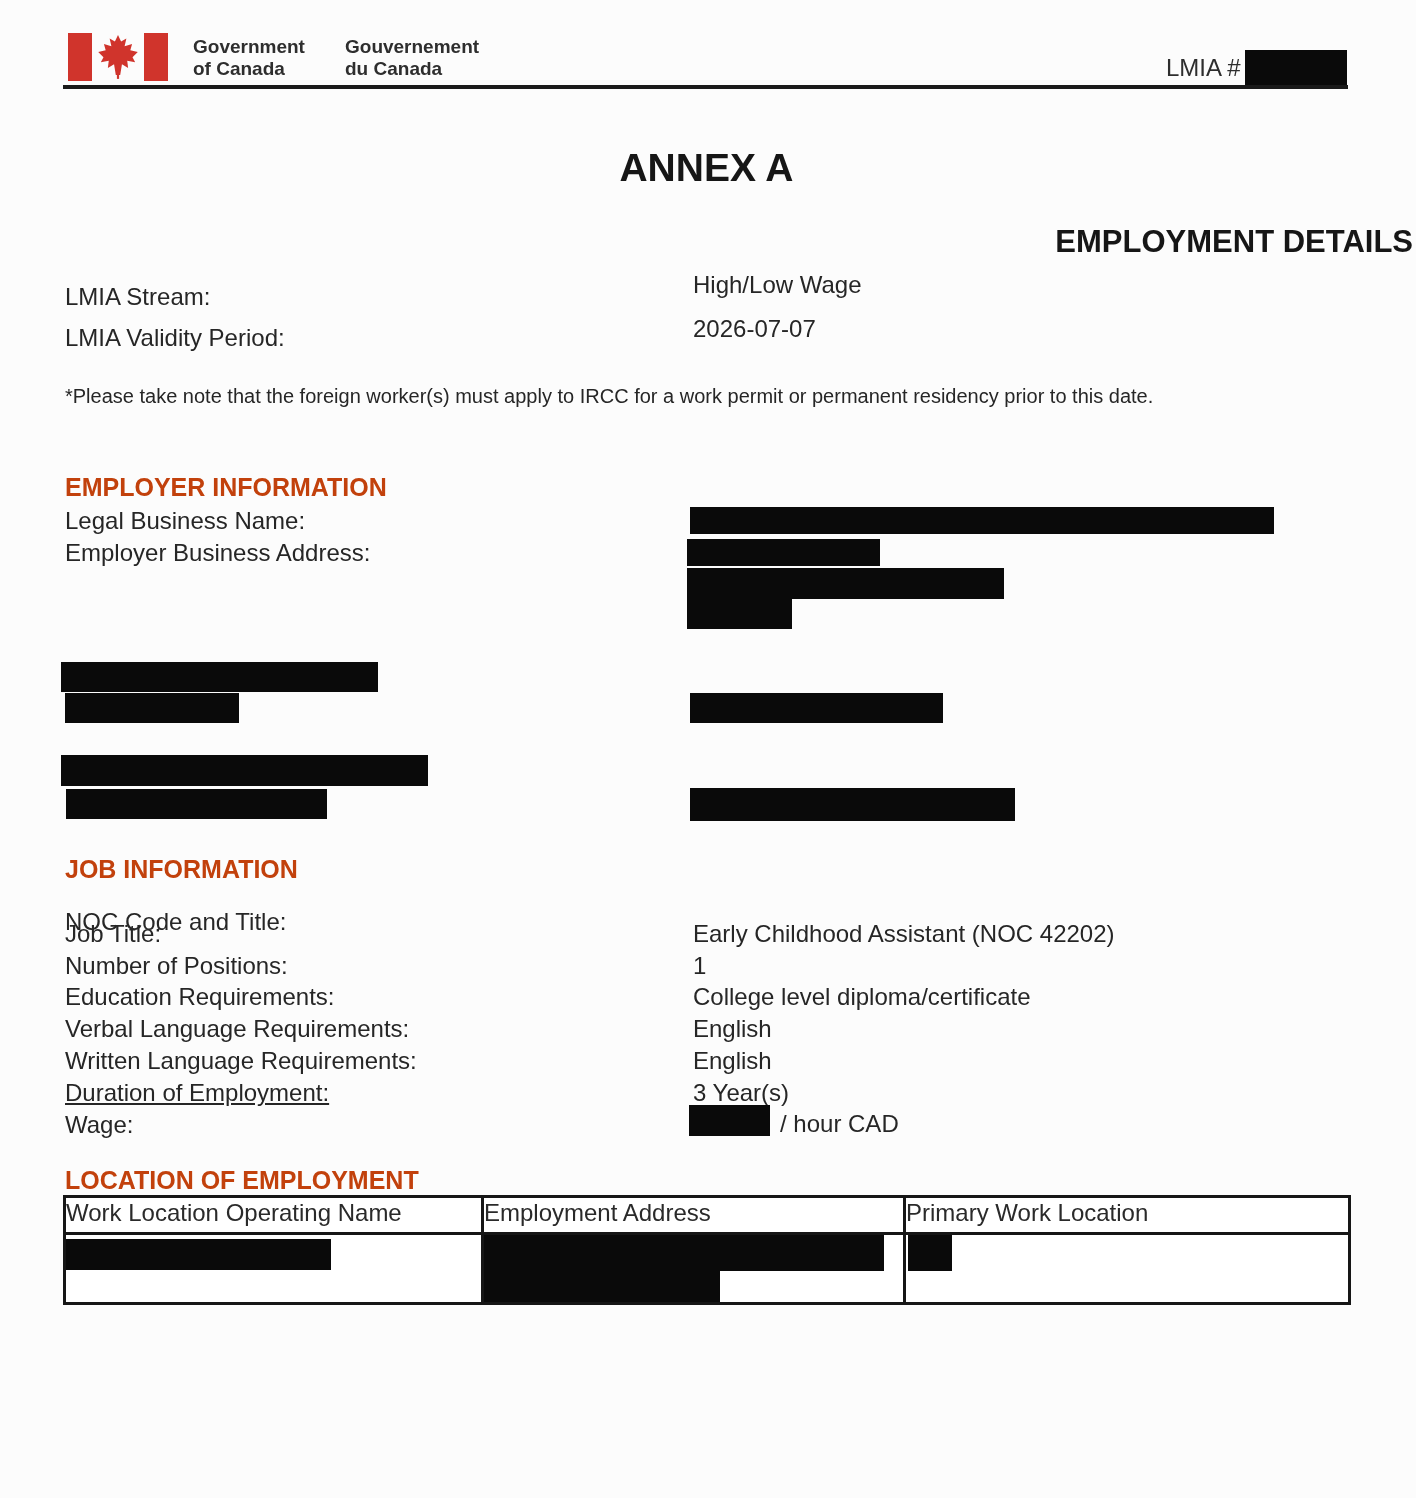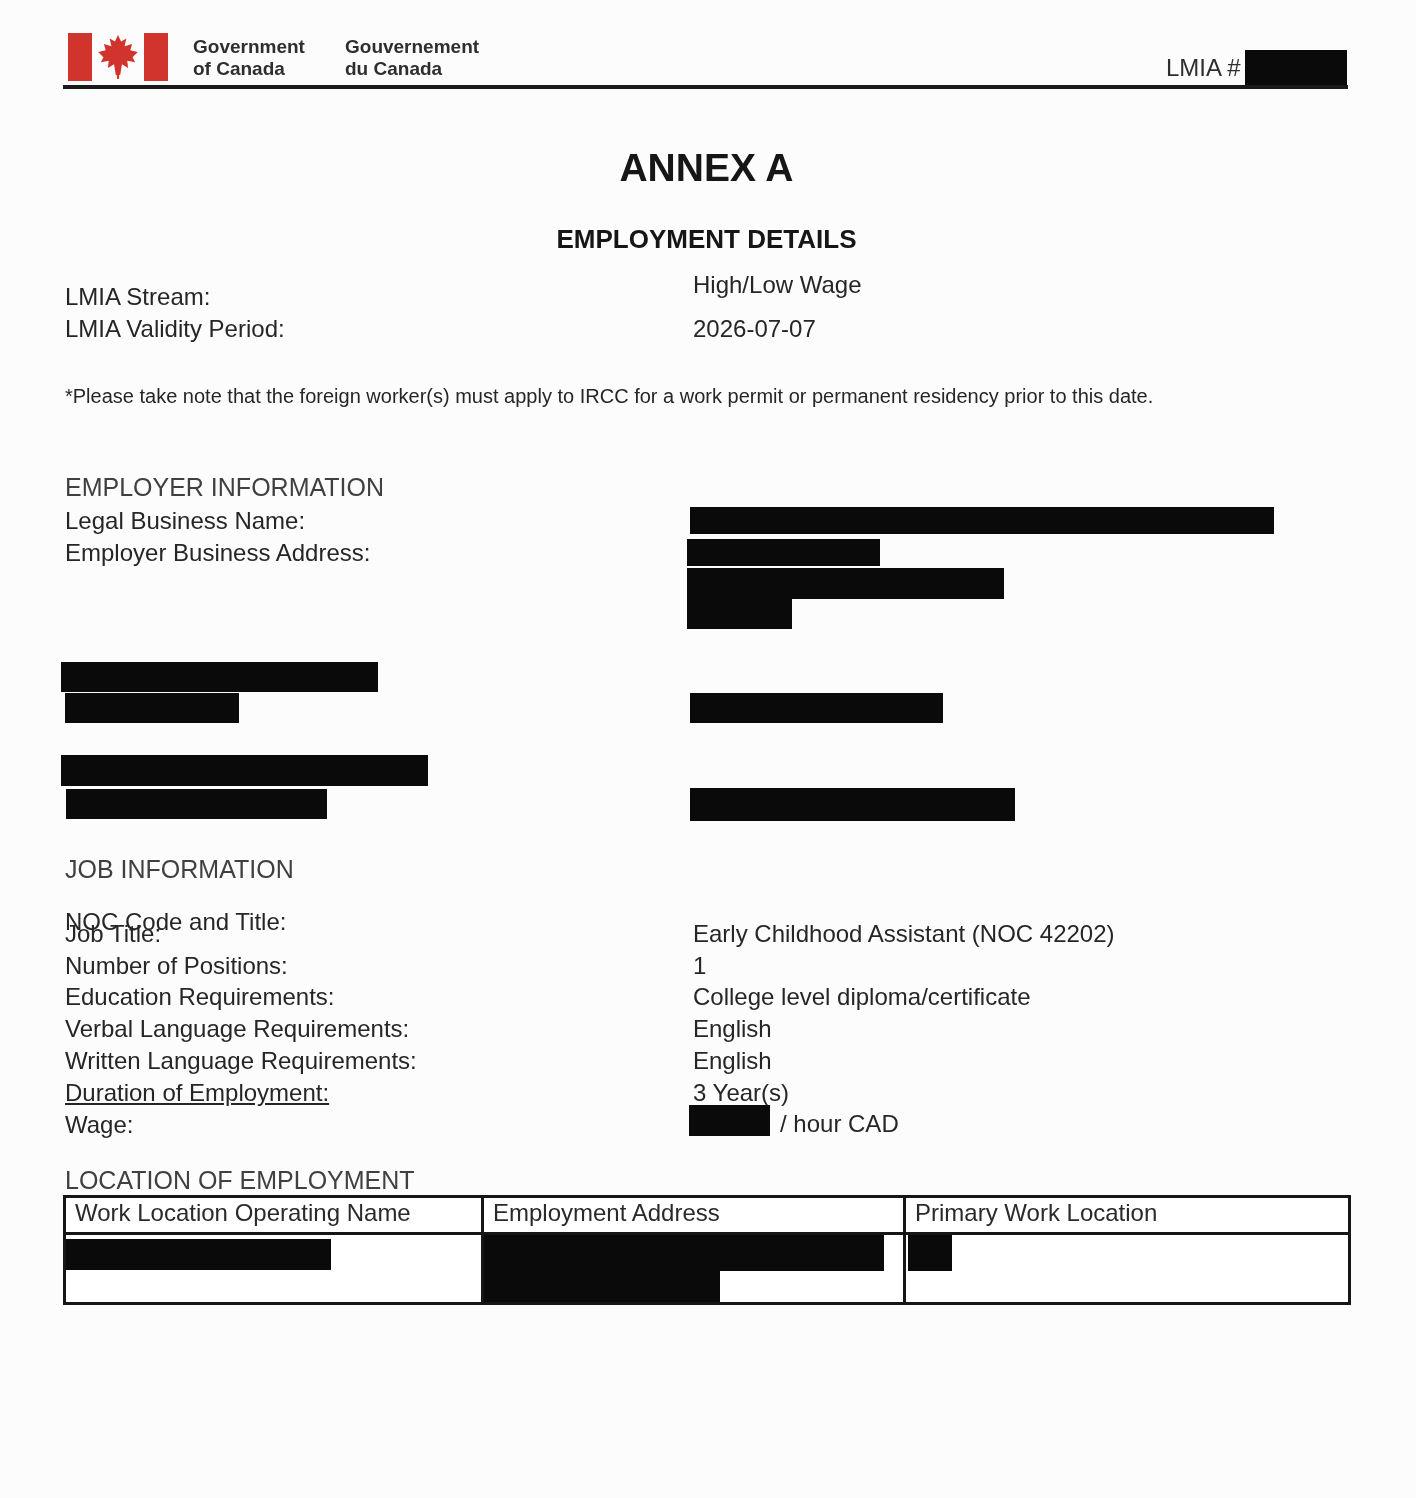--- a/index.html
+++ b/index.html
@@ -4,36 +4,36 @@
 <style>
   html,body { margin:0; padding:0; background:#ffffff; }
   .page {
     position:relative; width:1416px; height:1498px;
     background:#fcfcfc; overflow:hidden;
     font-family:"Liberation Sans", sans-serif;
     color:#262626;
   }
   .abs { position:absolute; }
   .txt { font-size:24px; line-height:31px; white-space:nowrap; }
-  .sec-heading { font-size:25px; font-weight:normal; color:#404040; white-space:nowrap; }
+  .sec-heading { font-size:25px; font-weight:bold; color:#c2410c; white-space:nowrap; }
   .doc-title { left:0; width:1413px; text-align:center; font-weight:bold; color:#161616; }
   .redact { position:absolute; background:#0a0a0a; }
   .wordmark { font-size:19px; font-weight:bold; line-height:22px; color:#2e2e2e; }
   .rule { background:#1a1a1a; }
   .note { font-size:20px; line-height:33px; color:#262626; }
   table.loc {
     border-collapse:collapse; table-layout:fixed;
     width:1285px; background:#ffffff;
   }
   table.loc th, table.loc td {
     border:3px solid #161616; padding:0; vertical-align:top;
   }
   table.loc th {
     font-size:24px; font-weight:normal; color:#2a2a2a;
-    text-align:left; height:33px; padding-left:9px; padding-top:1px;
+    text-align:left; height:33px; padding-left:0; padding-top:1px;
     white-space:nowrap; overflow:hidden;
   }
   table.loc td { height:67px; }
   .cellbar { background:#0a0a0a; }
 </style>
 </head>
 <body>
 
 <div class="page">
 
@@ -56,25 +56,25 @@
     <div>Gouvernement</div>
     <div>du Canada</div>
   </div>
 
   <div class="abs txt" style="left:1166px; top:52px; color:#2e2e2e;">LMIA #</div>
   <div class="redact" style="left:1245px; top:50px; width:102px; height:36px;"></div>
 
   <div class="abs rule" style="left:63px; top:85px; width:1285px; height:4px;"></div>
 
   <div class="abs doc-title" style="top:146px; font-size:39px;">ANNEX A</div>
-  <div class="abs doc-title" style="top:224px; font-size:26px;">EMPLOYMENT DETAILS</div>
+  <div class="abs doc-title" style="top:224px; font-size:31px;text-align:right;">EMPLOYMENT DETAILS</div>
 
   <div class="abs txt" style="left:65px; top:281px;">LMIA Stream:</div>
   <div class="abs txt" style="left:693px; top:269px;">High/Low Wage</div>
-  <div class="abs txt" style="left:65px; top:313px;">LMIA Validity Period:</div>
+  <div class="abs txt" style="left:65px; top:322px;">LMIA Validity Period:</div>
   <div class="abs txt" style="left:693px; top:313px;">2026-07-07</div>
 
   <div class="abs note" style="left:65px; top:380px; width:1300px; white-space:normal;">*Please take note that the foreign worker(s) must apply to IRCC for a work permit or permanent residency prior to this date.</div>
 
   <div class="abs sec-heading" style="left:65px; top:473px;">EMPLOYER INFORMATION</div>
   <div class="abs txt" style="left:65px; top:505px;">Legal Business Name:</div>
   <div class="abs txt" style="left:65px; top:537px;">Employer Business Address:</div>
 
   <div class="redact" style="left:690px; top:507px; width:584px; height:27px;"></div>
   <div class="redact" style="left:687px; top:539px; width:193px; height:27px;"></div>

